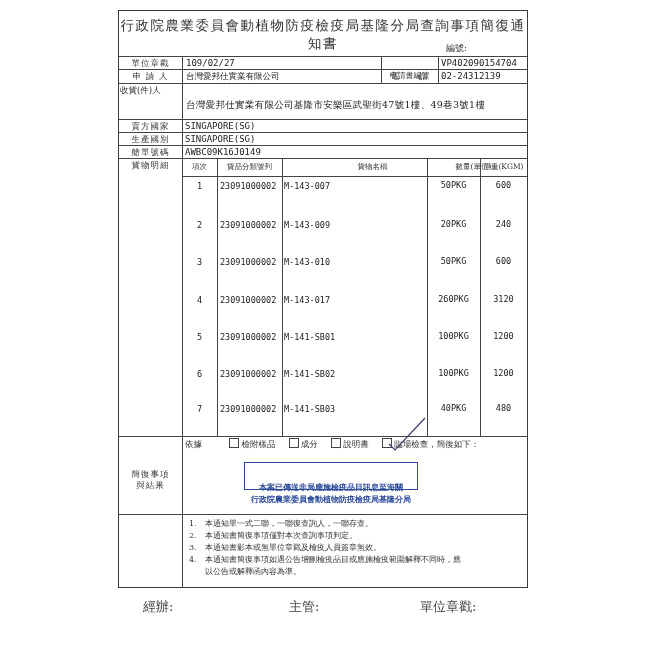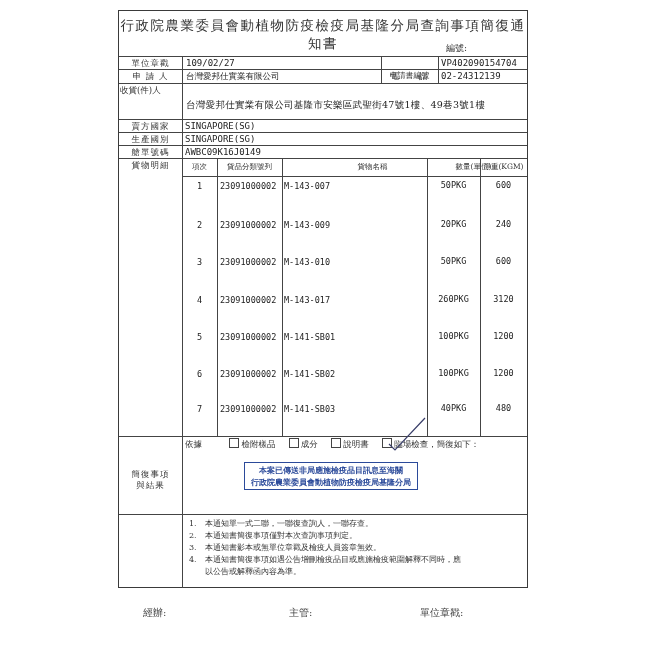--- a/index.html
+++ b/index.html
@@ -16,23 +16,23 @@
   .lbl { position:absolute; font-size:8.5px; color:#333; text-align:center; letter-spacing:1px; }
   .val { position:absolute; font-size:9px; color:#222; white-space:nowrap;
          font-family:"DejaVu Sans Mono", "Liberation Mono", monospace; }
   .valc { position:absolute; font-size:8.5px; color:#222; white-space:nowrap; }
   .gh { position:absolute; font-size:7.5px; text-align:center; color:#333; }
   .gc { position:absolute; font-size:8.5px; white-space:nowrap;
         font-family:"DejaVu Sans Mono", "Liberation Mono", monospace; color:#222; }
   .chk { display:inline-block; width:8px; height:8px; border:1px solid #444; vertical-align:-1px; margin-right:2px; }
   .stamp { position:absolute; left:128px; top:24px; width:174px; height:28px;
            border:1.5px solid #2b4a9a; color:#2b4a9a; font-size:8px; text-align:center;
-           line-height:12px; padding-top:1px; box-sizing:border-box; font-weight:bold; }
+           line-height:12px; padding-top:18px; box-sizing:border-box; font-weight:bold; }
   .note { position:absolute; font-size:8px; color:#333; white-space:nowrap; }
-  .sig { position:absolute; top:598px; font-size:10px; color:#444;margin-top:8px; }
+  .sig { position:absolute; top:598px; font-size:13px; color:#444; }
 </style>
 </head>
 <body>
 
 <div class="doc">
 
   <div class="title">行政院農業委員會動植物防疫檢疫局基隆分局查詢事項簡復通知書</div>
   <div class="serial">編號:</div>
 
   <div class="hline" style="left:0;right:0;top:45px;"></div>

